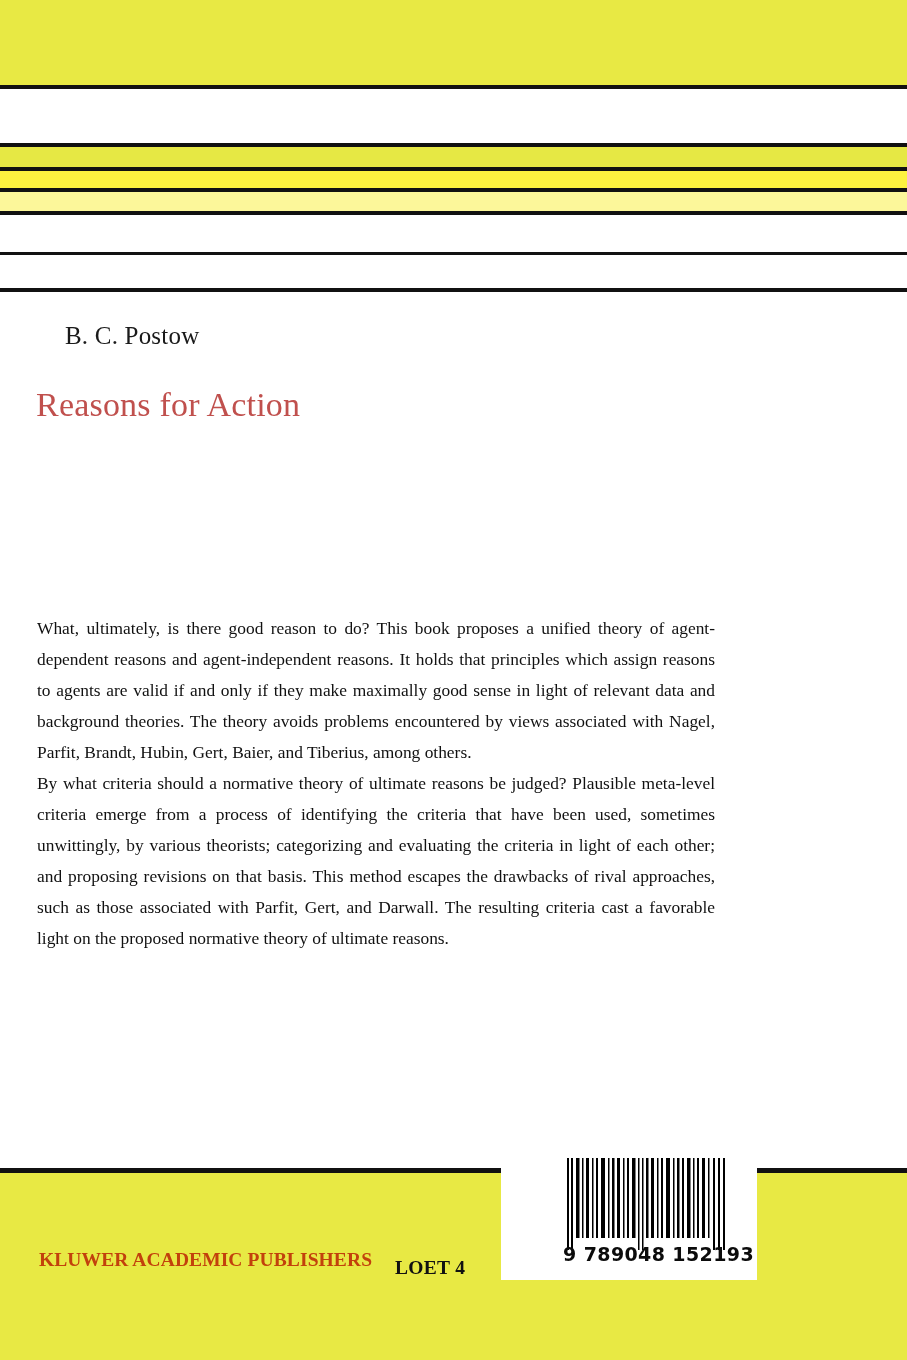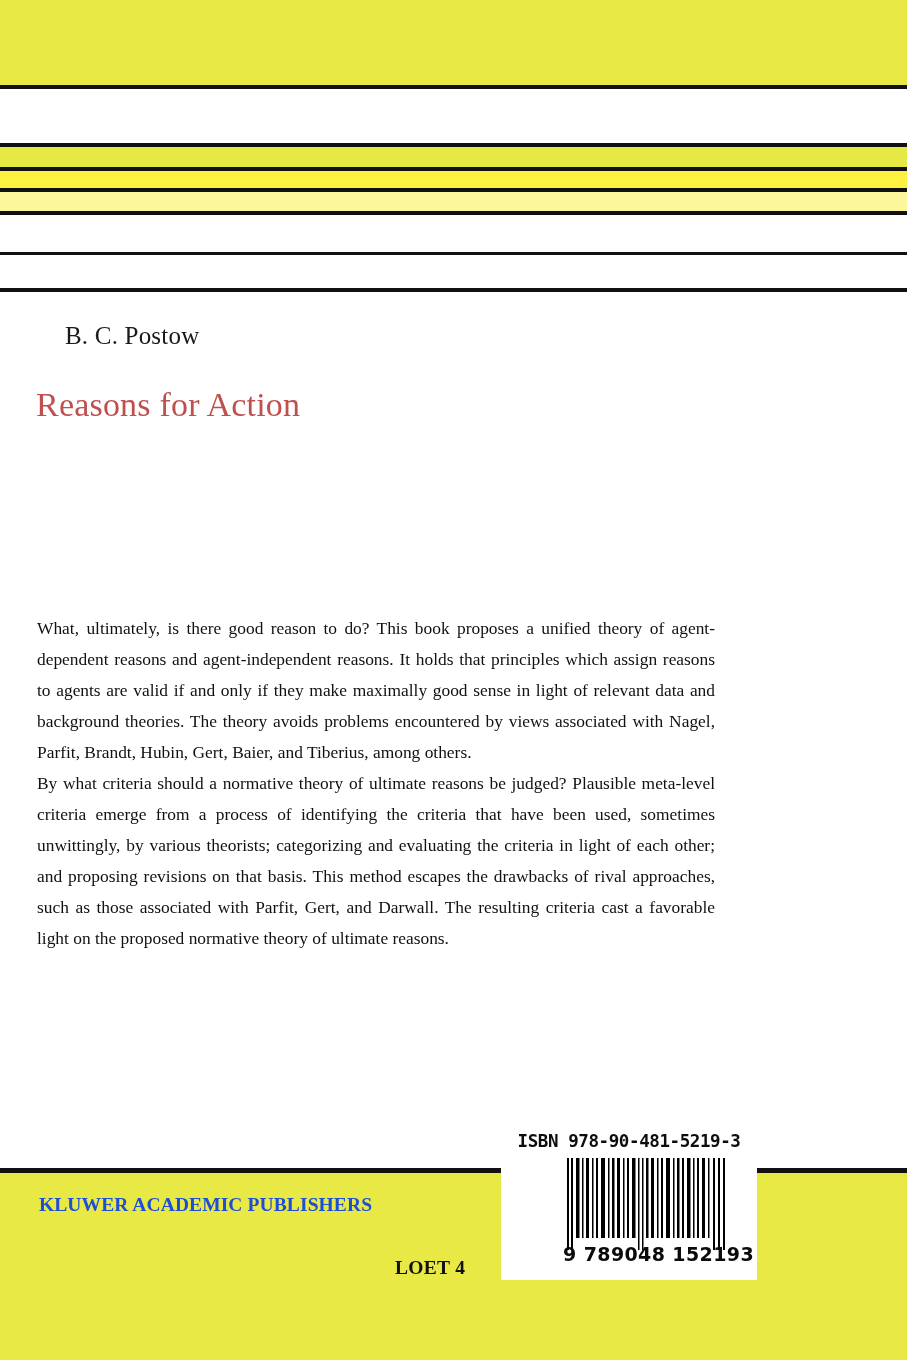--- a/index.html
+++ b/index.html
@@ -110,24 +110,24 @@
     position: absolute;
     left: 0;
     top: 1173px;
     width: 907px;
     height: 187px;
     background: #e8e944;
   }
   .publisher {
     position: absolute;
     left: 39px;
-    top: 1194px;
+    top: 1249px;
     font-size: 19.5px;
     font-weight: bold;
-    color: #1d4ed8;
+    color: #c2410c;
     letter-spacing: 0.1px;
     white-space: nowrap;
   }
   .series-code {
     position: absolute;
     left: 395px;
     top: 1257px;
     font-size: 19.5px;
     font-weight: bold;
     color: #111111;
@@ -205,21 +205,20 @@
     <p>What, ultimately, is there good reason to do? This book proposes a unified theory of agent-dependent reasons and agent-independent reasons. It holds that principles which assign reasons to agents are valid if and only if they make maximally good sense in light of relevant data and background theories. The theory avoids problems encountered by views associated with Nagel, Parfit, Brandt, Hubin, Gert, Baier, and Tiberius, among others.</p>
     <p>By what criteria should a normative theory of ultimate reasons be judged? Plausible meta-level criteria emerge from a process of identifying the criteria that have been used, sometimes unwittingly, by various theorists; categorizing and evaluating the criteria in light of each other; and proposing revisions on that basis. This method escapes the drawbacks of rival approaches, such as those associated with Parfit, Gert, and Darwall. The resulting criteria cast a favorable light on the proposed normative theory of ultimate reasons.</p>
   </div>
 
   <div class="bottom-rule"></div>
   <div class="bottom-band"></div>
   <div class="publisher">KLUWER ACADEMIC PUBLISHERS</div>
   <div class="series-code">LOET 4</div>
 
   <div class="barcode-box">
-    <div class="isbn-text">ISBN 978-90-481-5219-3</div>
     <div class="barcode-bars">
       <svg width="160" height="92" viewBox="0 0 160 92" preserveAspectRatio="none" aria-hidden="true">
         <rect x="0" y="0" width="160" height="92" fill="#ffffff"></rect>
         <g fill="#000000">
           <rect x="0" y="0" width="2" height="92"></rect>
           <rect x="4" y="0" width="2" height="92"></rect>
           <rect x="9" y="0" width="3.5" height="80"></rect>
           <rect x="15" y="0" width="1.5" height="80"></rect>
           <rect x="19" y="0" width="3" height="80"></rect>
           <rect x="25" y="0" width="1.5" height="80"></rect>

